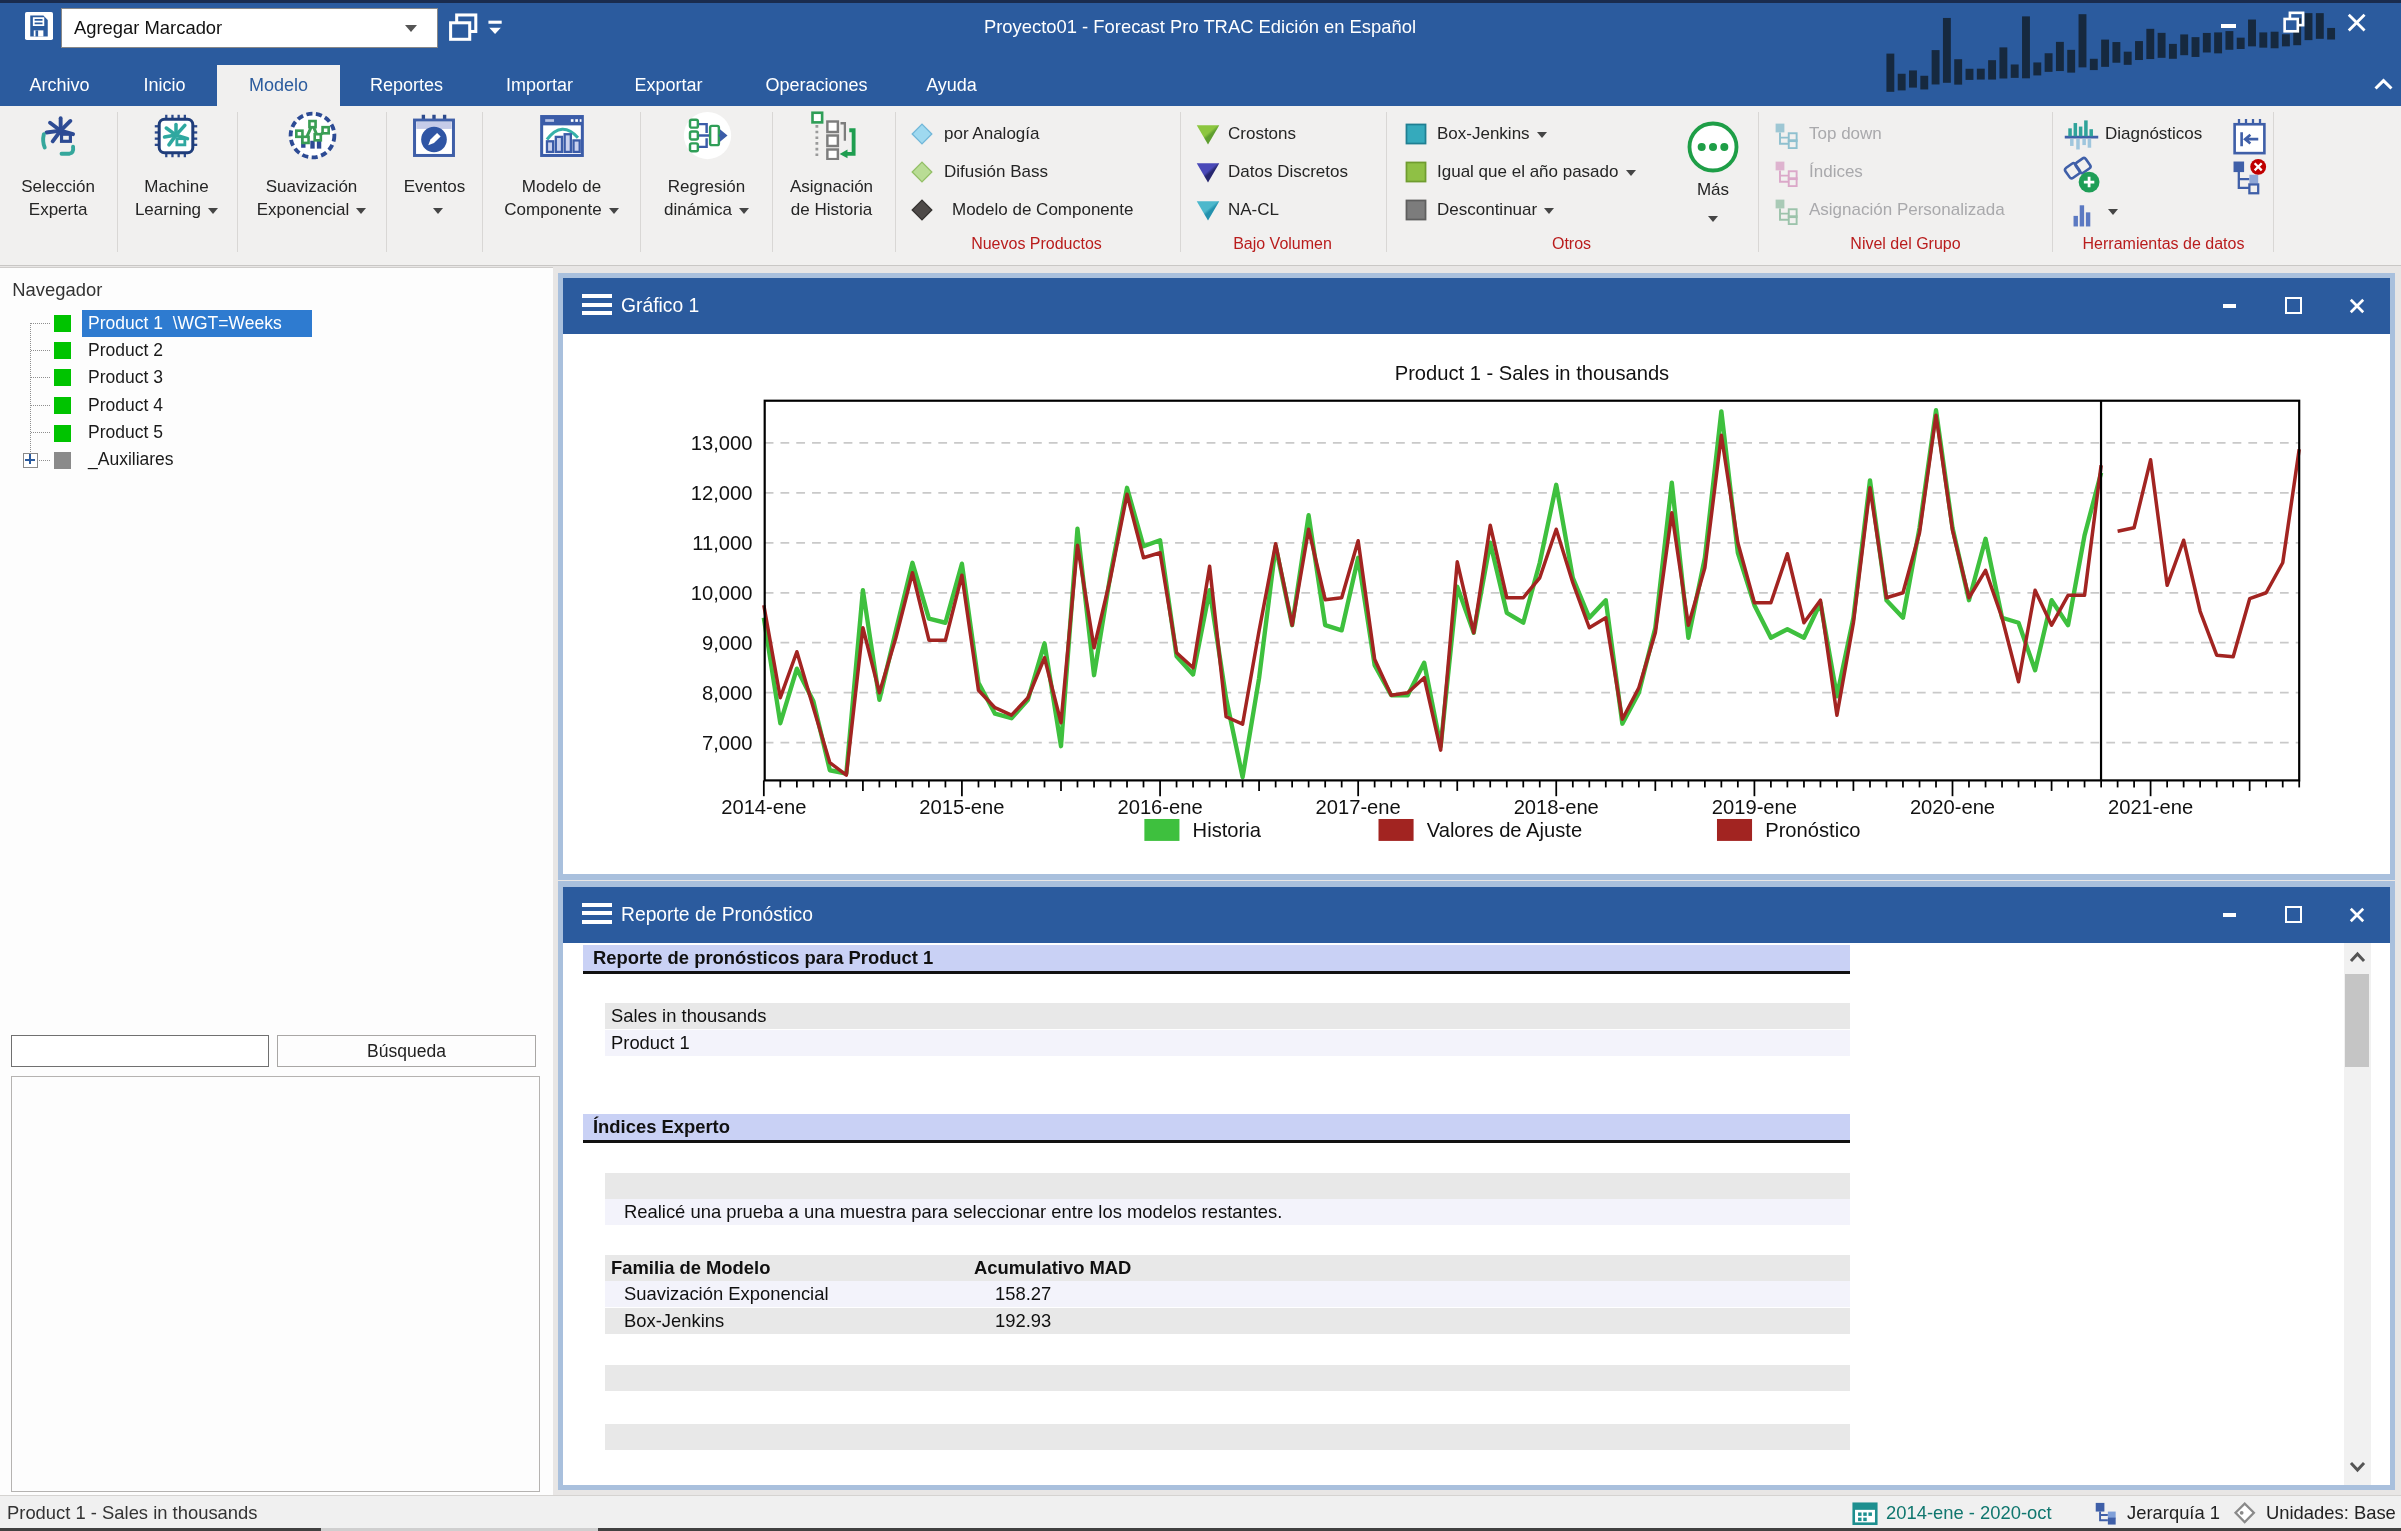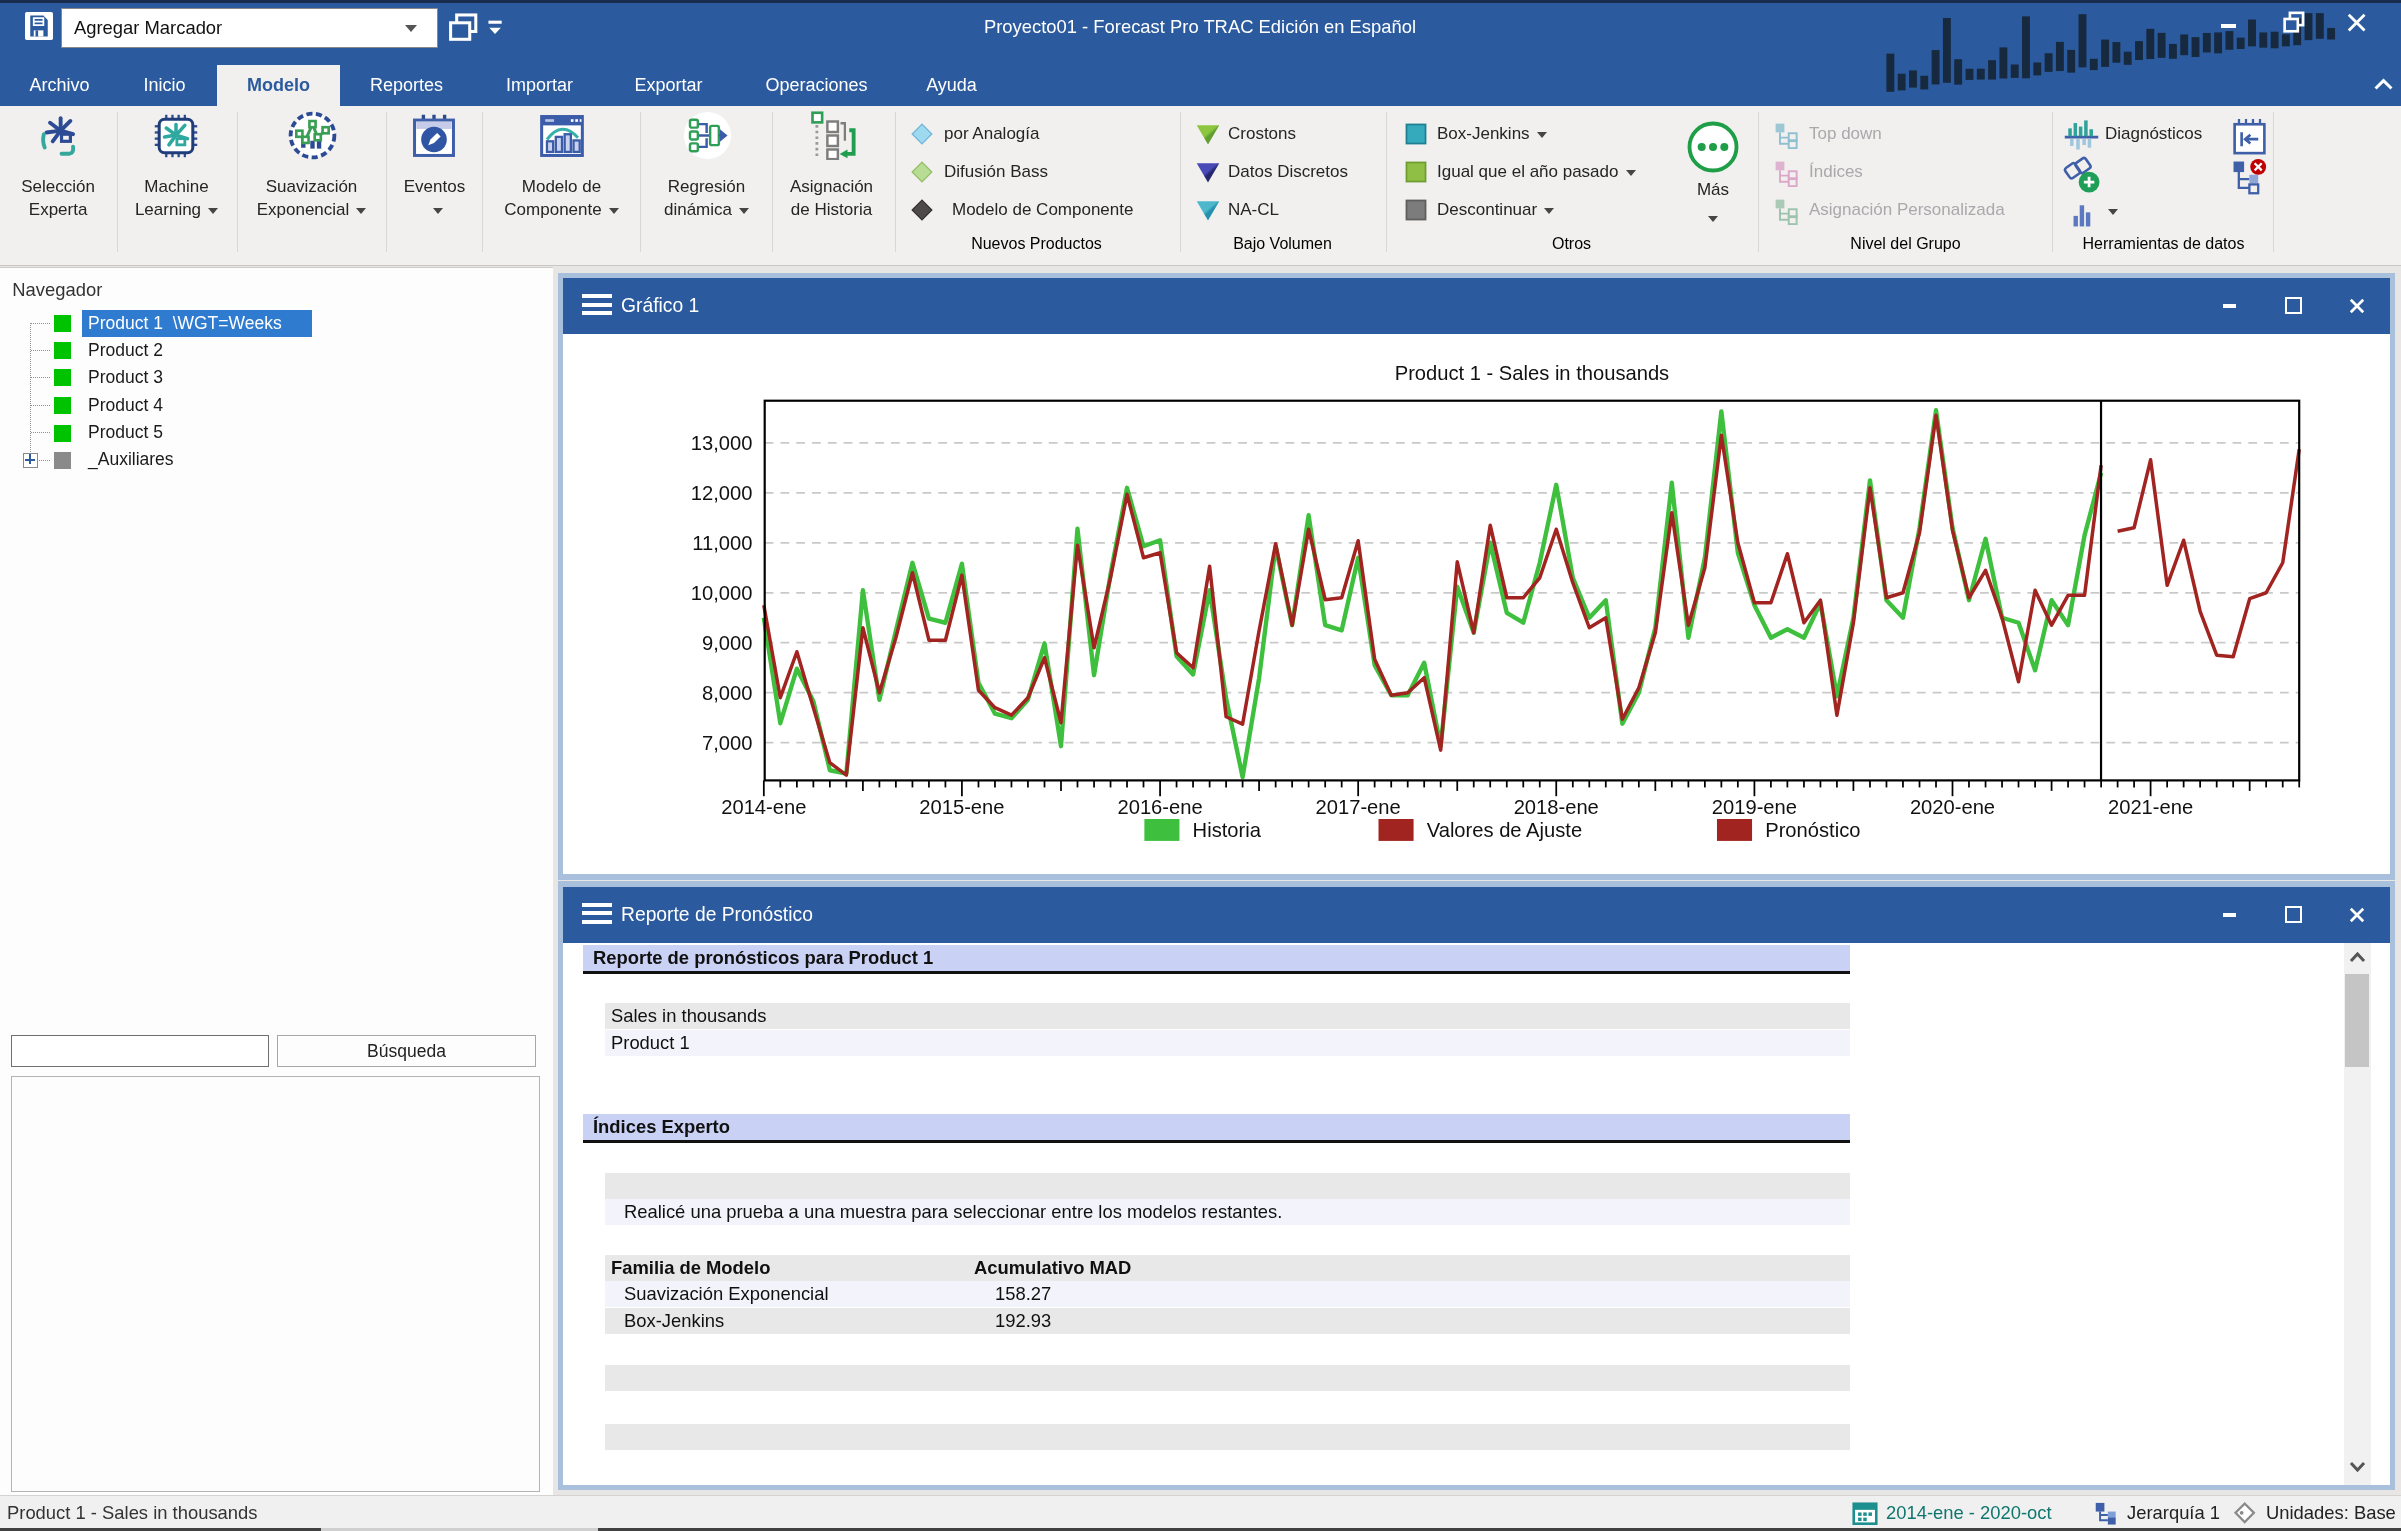--- a/index.html
+++ b/index.html
@@ -1,20 +1,20 @@
 <!DOCTYPE html>
 <html style="font-size:14px"><head><meta charset="utf-8"><title>Proyecto01 - Forecast Pro TRAC</title>
 <style>
 *{margin:0;padding:0;box-sizing:border-box}
 body{font-family:"Liberation Sans",sans-serif;}
 #root{position:relative;width:2401px;height:1531px;background:#e8e6e5;overflow:hidden}
 .abs{position:absolute}
 .lbl2{position:absolute;text-align:center;font-size:17px;color:#252525;line-height:23px}
 .sm{position:absolute;font-size:17px;color:#252525;height:26px;line-height:26px;white-space:nowrap}
-.grp{position:absolute;font-size:16px;color:#000000;text-align:center;white-space:nowrap}
+.grp{position:absolute;font-size:16px;color:#b91c1c;text-align:center;white-space:nowrap}
 .car{display:inline-block;width:0;height:0;border-left:5.3px solid transparent;border-right:5.3px solid transparent;border-top:6.1px solid #454545;vertical-align:middle;margin-left:7px}
 .vsep{position:absolute;top:112px;width:0.9px;height:140px;background:#d9d7d5}
 .tab{position:absolute;top:65px;height:41px;line-height:40px;font-size:18px;color:#fff;text-align:center}
 .rrow{position:absolute;font-size:18.4px;color:#101010;line-height:26px;white-space:nowrap}
 </style></head><body>
 <div id="root">
 
 <div class="abs" style="left:0;top:0;width:2401px;height:106px;background:#2b5b9e"></div>
 <div class="abs" style="left:0;top:0;width:2401px;height:2.6px;background:#1a2c4e"></div>
 <svg class="abs" style="left:25.4px;top:12.3px" width="28" height="28" viewBox="0 0 32 32">
@@ -88,21 +88,21 @@
 <rect x="3" y="9" width="15" height="14" fill="#2b5b9e" stroke="#fff" stroke-width="3"></rect>
 </svg>
 <svg class="abs" style="left:2347px;top:13px" width="19.3" height="19.3" viewBox="0 0 22 22">
 <path d="M 2 2 L 20 20 M 20 2 L 2 20" stroke="#fff" stroke-width="3.2"></path>
 </svg>
 <svg class="abs" style="left:2372px;top:77px" width="23" height="16" viewBox="0 0 26 18">
 <path d="M 4 13 L 13 4 L 22 13" fill="none" stroke="#fff" stroke-width="3.4"></path>
 </svg>
 <div class="tab" style="left:7px;width:105px">Archivo</div>
 <div class="tab" style="left:123px;width:83px">Inicio</div>
-<div class="tab" style="left:217px;width:123px;background:#f1f0ef;color:#2b5b9e;font-weight:bold">Modelo</div>
+<div class="tab" style="left:217px;width:123px;background:#f1f0ef;color:#2b5b9e;font-weight:normal">Modelo</div>
 <div class="tab" style="left:354px;width:105px">Reportes</div>
 <div class="tab" style="left:488px;width:103px">Importar</div>
 <div class="tab" style="left:617px;width:103px">Exportar</div>
 <div class="tab" style="left:747px;width:139px">Operaciones</div>
 <div class="tab" style="left:912px;width:79px">Ayuda</div>
 <div class="abs" style="left:0;top:106px;width:2401px;height:160px;background:#f1f0ef;border-bottom:0.9px solid #c9c7c5"></div>
 <div class="vsep" style="left:117px"></div>
 <div class="vsep" style="left:237px"></div>
 <div class="vsep" style="left:386px"></div>
 <div class="vsep" style="left:482px"></div>

